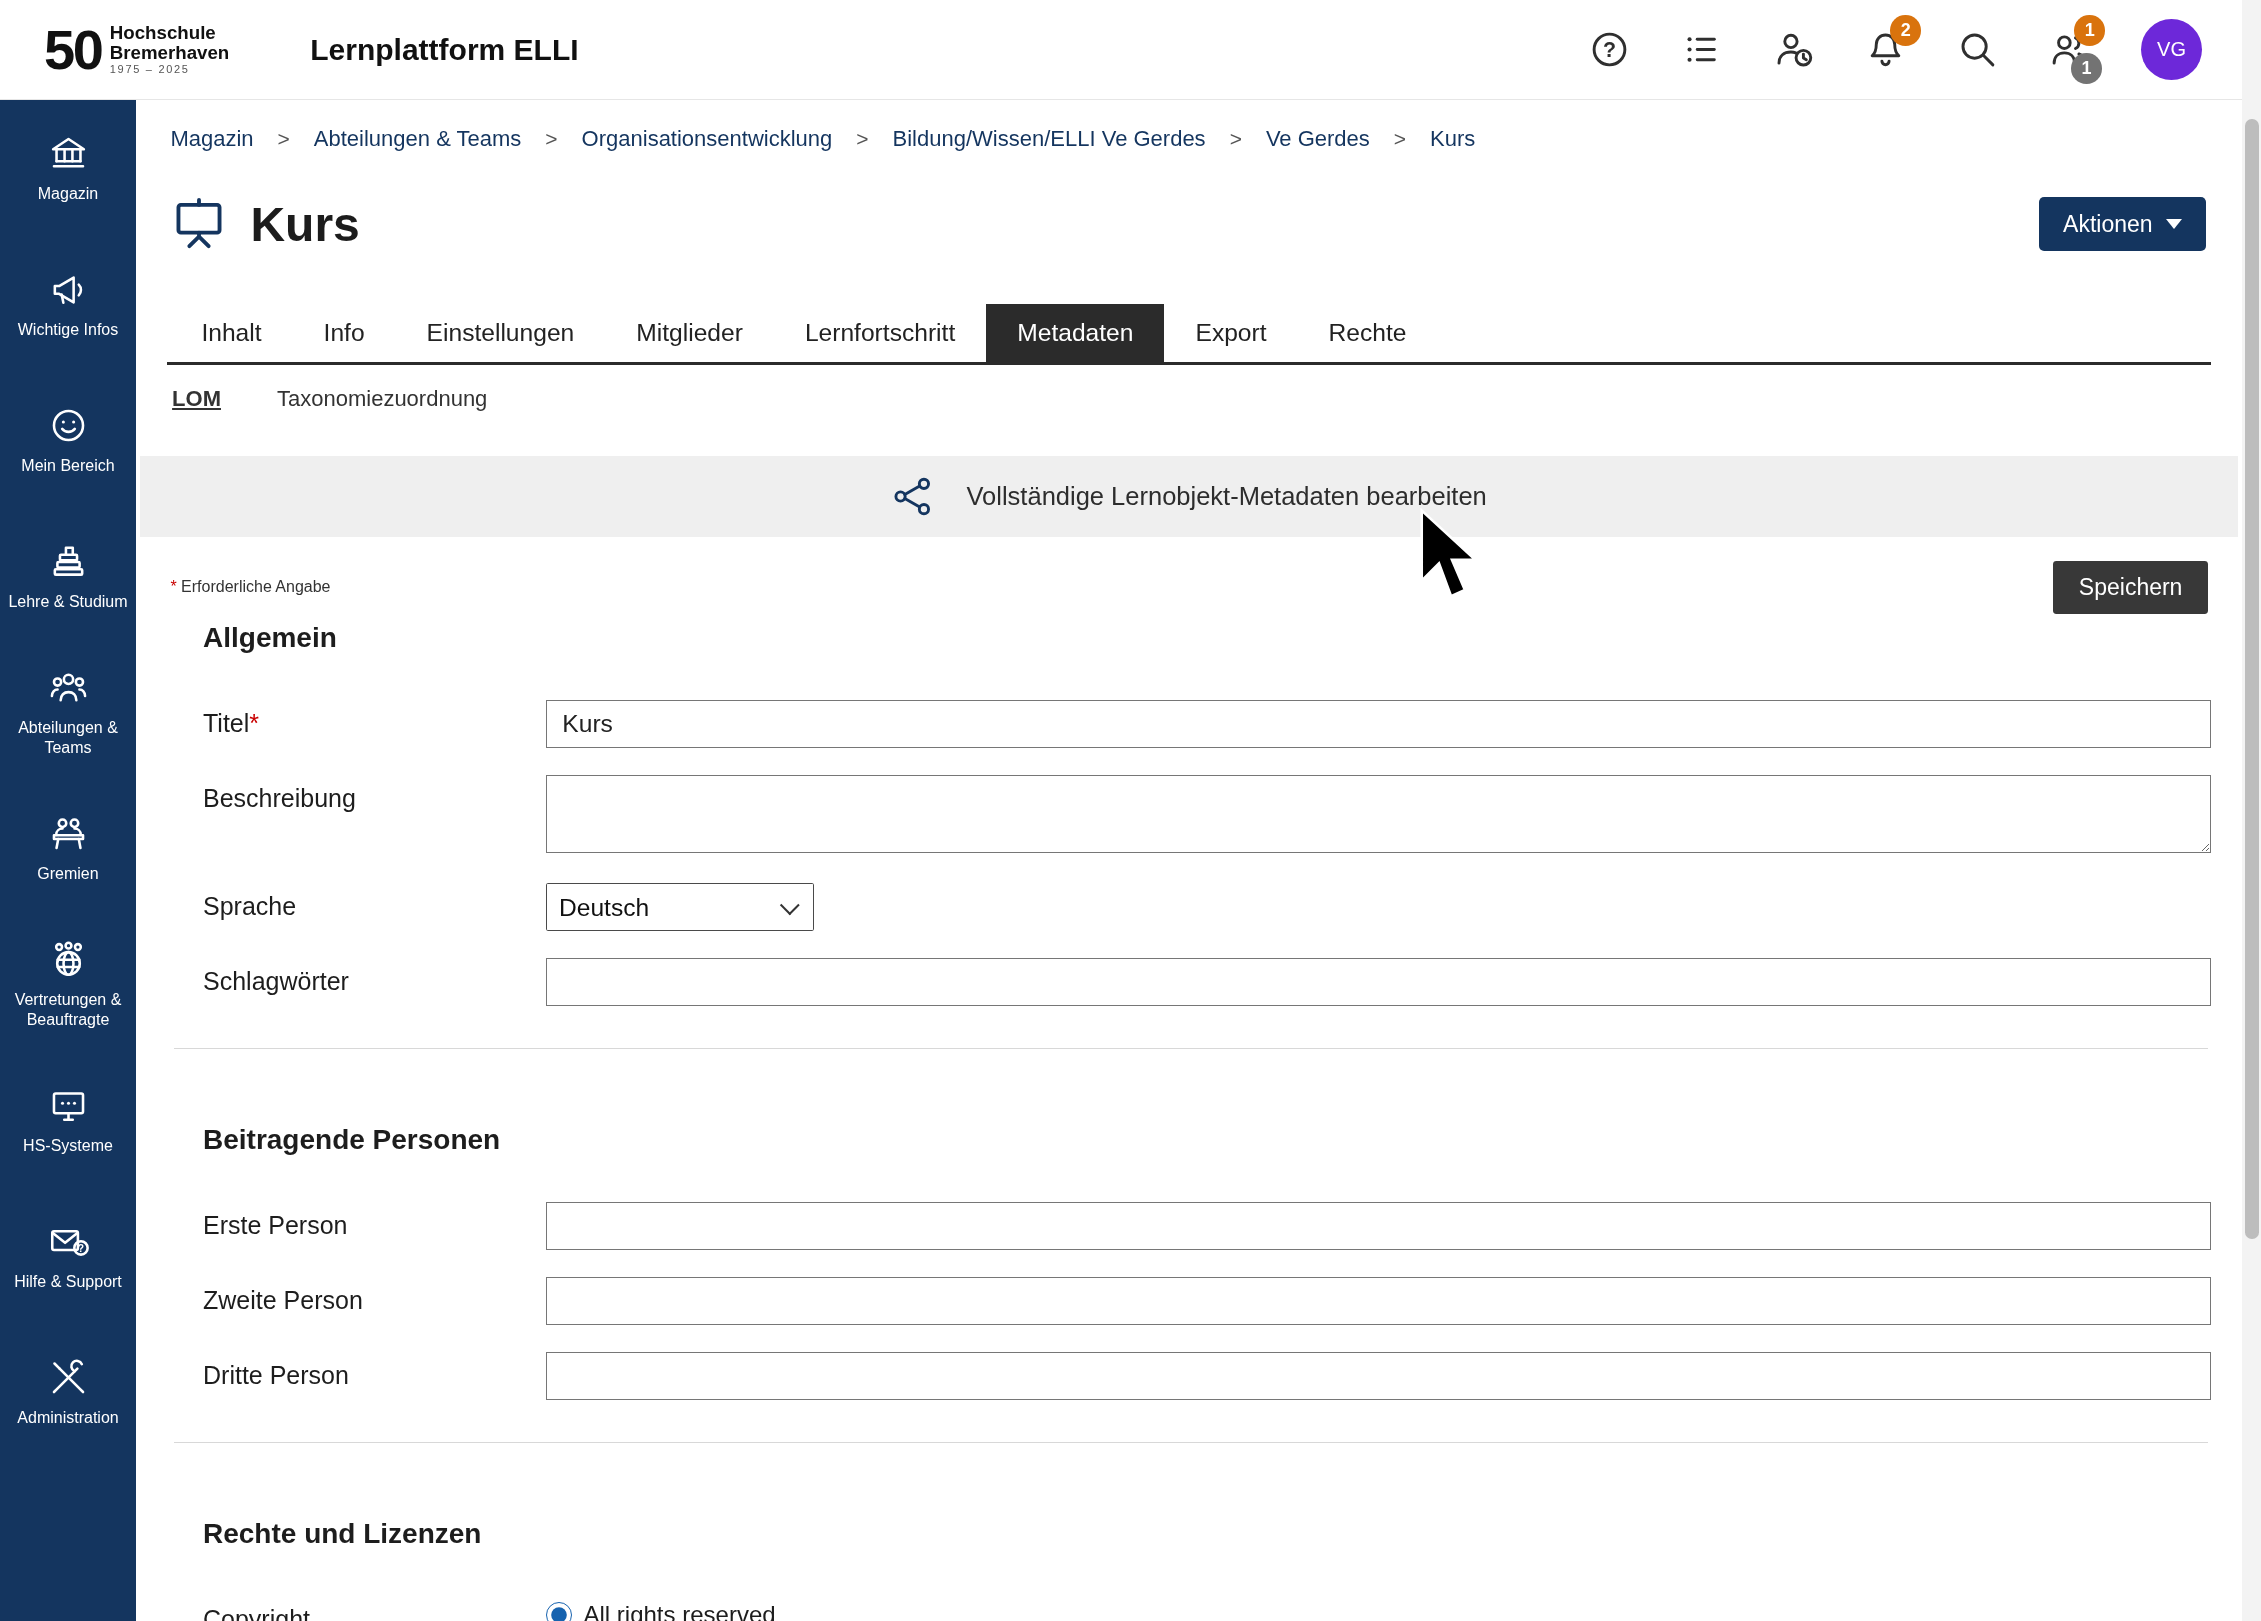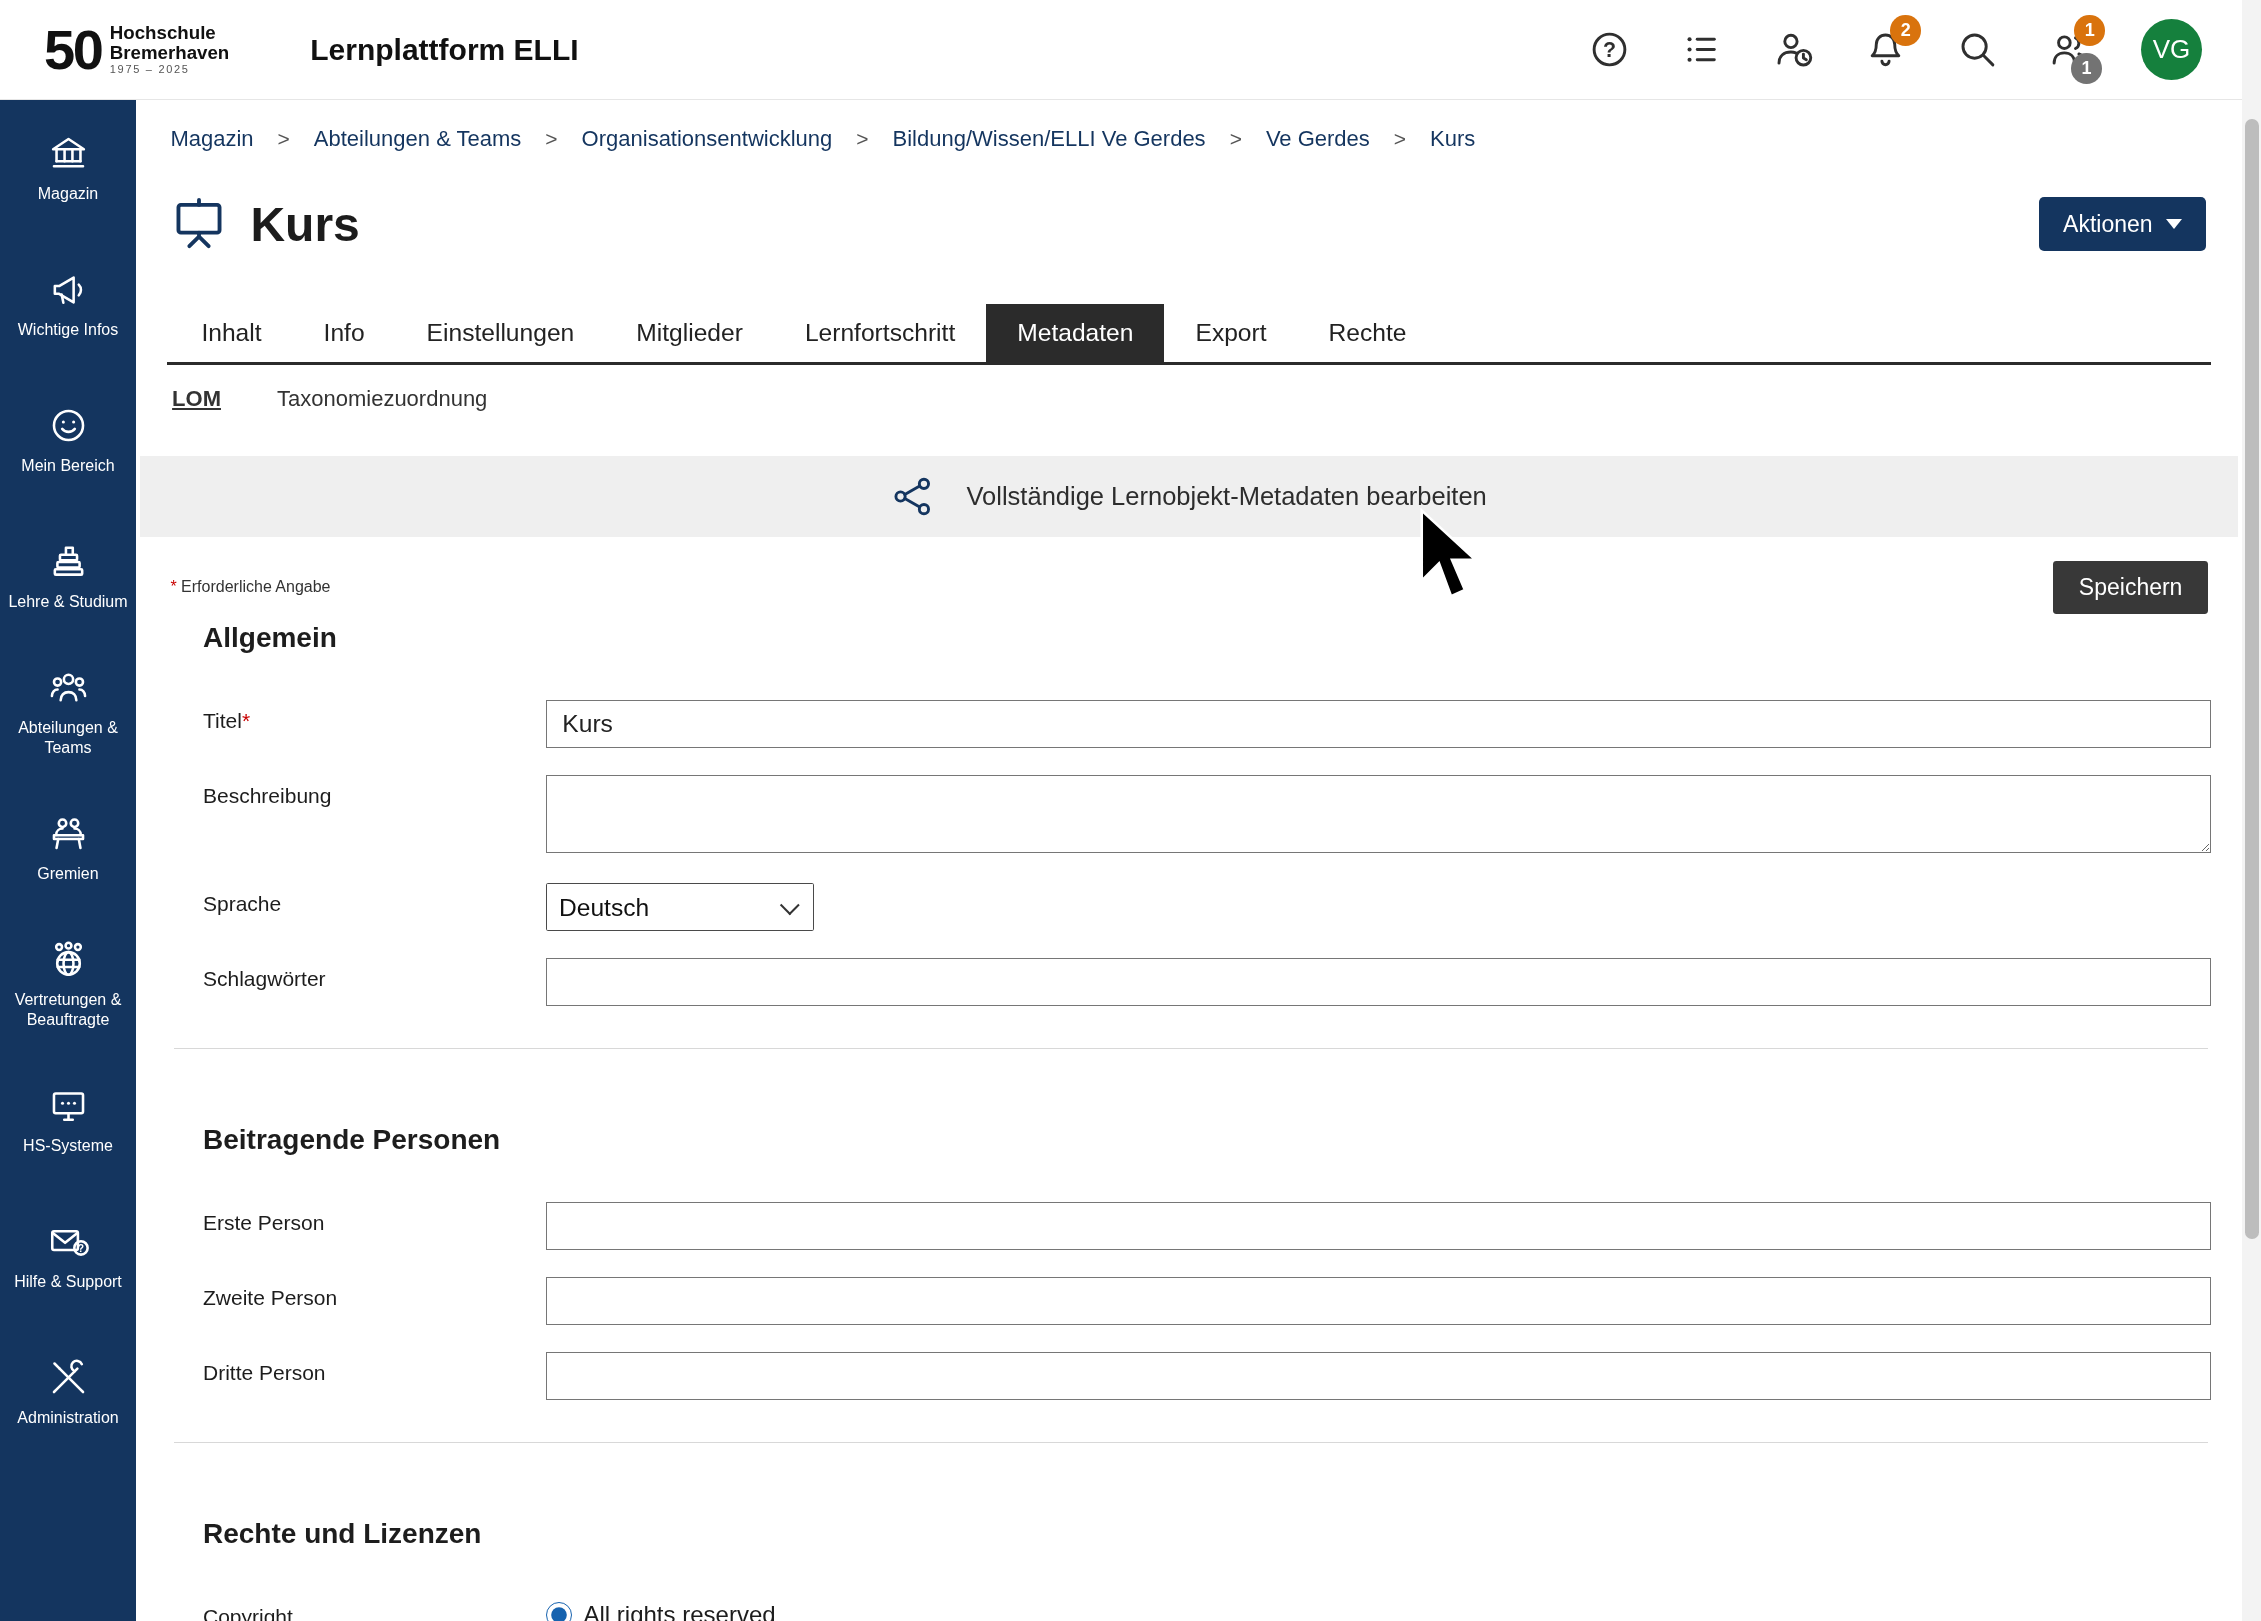--- a/index.html
+++ b/index.html
@@ -24,22 +24,22 @@
   .header-icons { margin-left:auto; display:flex; align-items:center; gap:51px; }
   .hicon { width:41px; height:41px; position:relative; cursor:pointer; }
   .hicon svg { width:100%; height:100%; stroke:#2f2f2f; fill:none; stroke-width:1.7; stroke-linecap:round; stroke-linejoin:round; }
   .badge {
     position:absolute; top:-13.6px; right:-15.3px; min-width:31px; height:31px; padding:0 5.1px;
     border-radius:15.3px; background:#d9730d; color:#fff; font-size:18px; font-weight:bold;
     display:flex; align-items:center; justify-content:center;
   }
   .badge.gray { background:#737373; top:auto; bottom:-13.6px; right:-12px; }
   .avatar {
-    width:61px; height:61px; border-radius:50%; background:#15803d; color:#fff;
-    font-size:26px; display:flex; align-items:center; justify-content:center; cursor:pointer;
+    width:61px; height:61px; border-radius:50%; background:#6d28d9; color:#fff;
+    font-size:20px; display:flex; align-items:center; justify-content:center; cursor:pointer;
   }
 
   
   .sidebar { position:absolute; left:0; top:100px; bottom:0; width:136px; background:#14355f; z-index:4; }
   .side-item {
     height:136px; display:flex; flex-direction:column; align-items:center; justify-content:center;
     gap:10.2px; padding:5.1px 5.1px; text-align:center; cursor:pointer;
   }
   .side-item svg { width:41px; height:41px; stroke:#fff; fill:none; stroke-width:1.5; stroke-linecap:round; stroke-linejoin:round; }
   .side-label { color:#fff; font-size:16px; line-height:1.2; }
@@ -80,21 +80,21 @@
   .save-row { display:flex; justify-content:space-between; align-items:center; margin-top:24px; padding:0 3.4px; }
   .required-hint { font-size:16px; color:#333; }
   .star { color:#c90000; }
   .save-btn { background:#383838; color:#fff; border:none; font-size:23px; font-family:inherit; padding:12.7px 25.5px; border-radius:3.4px; cursor:pointer; }
 
   .section-heading { font-size:28px; font-weight:bold; color:#1d1d1d; margin:8.5px 0 0 36px; }
   .section-heading.mt-lg { margin-top:75px; }
 
   .form-row { display:flex; align-items:flex-start; margin-top:27px; padding-left:36px; }
   .form-row.first { margin-top:46px; }
-  .form-label { width:343px; flex:0 0 343px; font-size:21px; color:#1d1d1d; padding-top:8.5px; }
+  .form-label { width:343px; flex:0 0 343px; font-size:25px; color:#1d1d1d; padding-top:8.5px; }
   .form-field { flex:1; }
   input.text {
     width:100%; height:48px; border:1.7px solid #767676; background:#fff;
     font-size:24.6px; font-family:inherit; padding:0 15.3px; color:#222;
   }
   textarea.text {
     width:100%; height:78px; border:1.7px solid #767676; background:#fff;
     font-size:24.6px; font-family:inherit; padding:8.5px 15.3px; color:#222; resize:both;
   }
   .select-wrap { position:relative; display:inline-block; }

